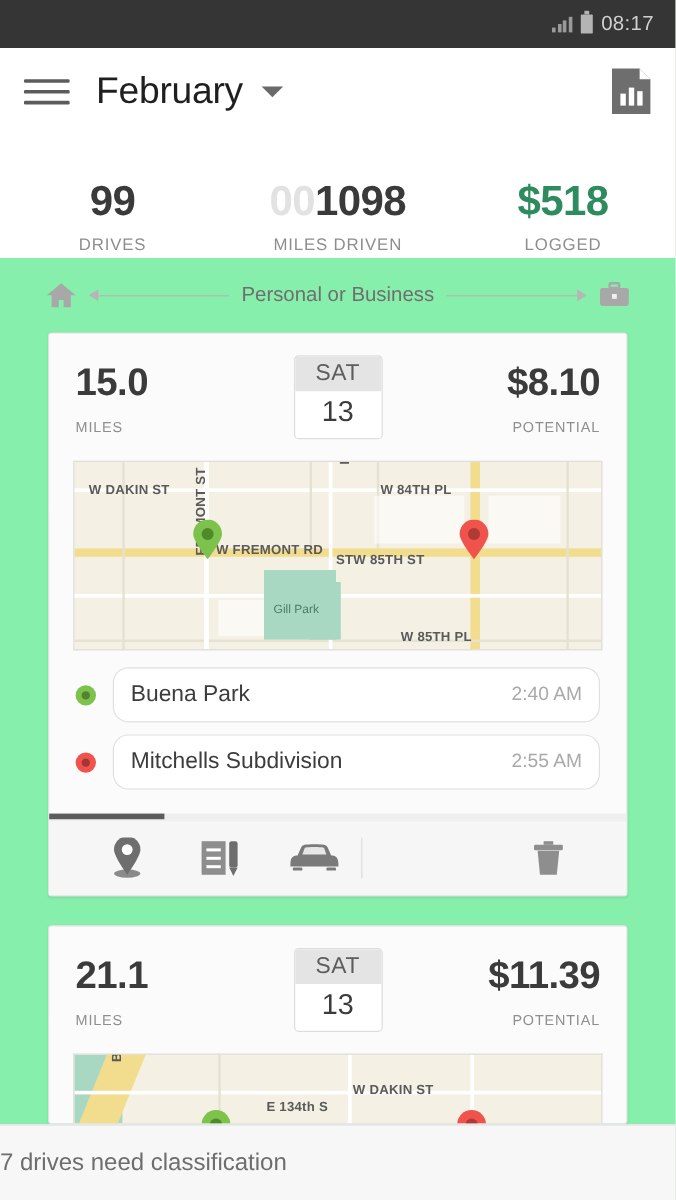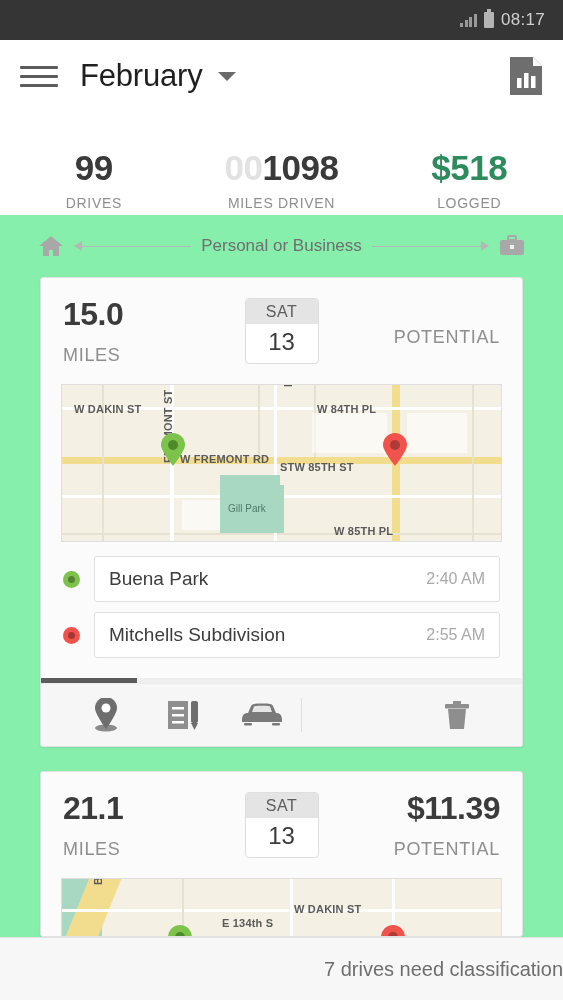--- a/index.html
+++ b/index.html
@@ -60,23 +60,23 @@
 
   
   .card {
     background:#fbfbfb; margin:0 40px 24px; border:1px solid #e2e2e2;
     border-radius:3px; box-shadow:0 1px 2px rgba(0,0,0,.09);
   }
   .card-head { display:flex; align-items:center; padding:18px 22px 14px; }
   .ch-col { flex:1; }
   .ch-col.right { text-align:right; }
   .ch-num { font-size:32px; font-weight:bold; color:#3b3b3b; letter-spacing:-.5px; }
-  .ch-lbl { margin-top:12px; font-size:18px; color:#8e8e8e; letter-spacing:.7px; }
+  .ch-lbl { margin-top:12px; font-size:12px; color:#8e8e8e; letter-spacing:.7px; }
   .cal { width:74px; border:1px solid #dddddd; border-radius:4px; overflow:hidden; background:#fff; }
-  .cal .cal-d { background:#e4e4e4; font-size:16px; color:#5d5d5d; text-align:center; padding:4px 0 3px; letter-spacing:.5px; }
+  .cal .cal-d { background:#e4e4e4; font-size:19px; color:#5d5d5d; text-align:center; padding:4px 0 3px; letter-spacing:.5px; }
   .cal .cal-n { font-size:24px; color:#3b3b3b; text-align:center; padding:4px 0 7px; }
 
   
   .map {
     position:relative; height:158px; margin:4px 20px 0;
     background:#f4f1e4; border:1px solid #dedede; overflow:hidden;
   }
   .map.short { height:58px; margin-bottom:0; border-bottom:none; }
   .mblk { position:absolute; background:#ffffff; opacity:.55; }
   .road { position:absolute; background:#ffffff; }
@@ -92,42 +92,42 @@
   .pin { position:absolute; width:26px; height:34px; }
 
   
   .locs { padding:14px 22px 4px; }
   .loc { display:flex; align-items:center; margin-bottom:10px; }
   .dot { width:17px; height:17px; border-radius:50%; margin-right:14px; flex:none; position:relative; }
   .dot:after { content:""; position:absolute; inset:5px; border-radius:50%; background:rgba(0,0,0,.33); }
   .dot.green { background:#7dc24b; }
   .dot.red { background:#f0524c; }
   .loc-box {
-    flex:1; border:1px solid #e0e0e0; border-radius:3px; background:#fff;
+    flex:1; border:1px solid #e0e0e0; border-radius:13px; background:#fff;
     display:flex; align-items:center; padding:11px 14px;
   }
   .loc-name { flex:1; font-size:19px; color:#3d3d3d; }
   .loc-time { font-size:16px; color:#a9a9a9;text-align:right; }
 
   
   .progress { height:5px; background:#efefef; margin:6px 0 0; }
   .progress .fill { height:100%; background:#5c5c5c; }
   .actions {
     display:flex; align-items:center; height:63px;
     background:#f6f6f6; border-top:1px solid #ececec; padding:0 26px;
   }
   .act { width:78px; display:flex; align-items:center; justify-content:center; cursor:pointer; }
   .act.del { margin-left:auto; }
   .divider { width:1px; height:34px; background:#dcdcdc; margin-right:28px; }
 
   
   .bottom {
     position:absolute; left:0; right:0; bottom:0; height:63px;
     background:#f7f7f7; border-top:1px solid #e2e2e2;
-    display:flex; align-items:center; justify-content:flex-end;
+    display:flex; align-items:center; justify-content:flex-start;
   }
   .bottom span { font-size:20px; color:#6e6e6e; }
 </style>
 </head>
 <body>
 
 <div class="phone">
 
   <div class="statusbar">
     <div class="signal">
@@ -201,20 +201,21 @@
       <div class="card-head">
         <div class="ch-col">
           <div class="ch-num">15.0</div>
           <div class="ch-lbl">MILES</div>
         </div>
         <div class="cal">
           <div class="cal-d">SAT</div>
           <div class="cal-n">13</div>
         </div>
         <div class="ch-col right">
+          <div class="ch-num">$8.10</div>
           <div class="ch-lbl">POTENTIAL</div>
         </div>
       </div>
 
       <div class="map">
         <div class="road major" style="left:0;top:72px;width:100%;height:7px;"></div>
         <div class="road major" style="left:330px;top:0;width:8px;height:100%;"></div>
         <div class="road" style="left:0;top:22px;width:100%;height:3px;"></div>
         <div class="road" style="left:0;top:110px;width:100%;height:3px;"></div>
         <div class="road thin" style="left:0;top:148px;width:100%;height:2px;"></div>

